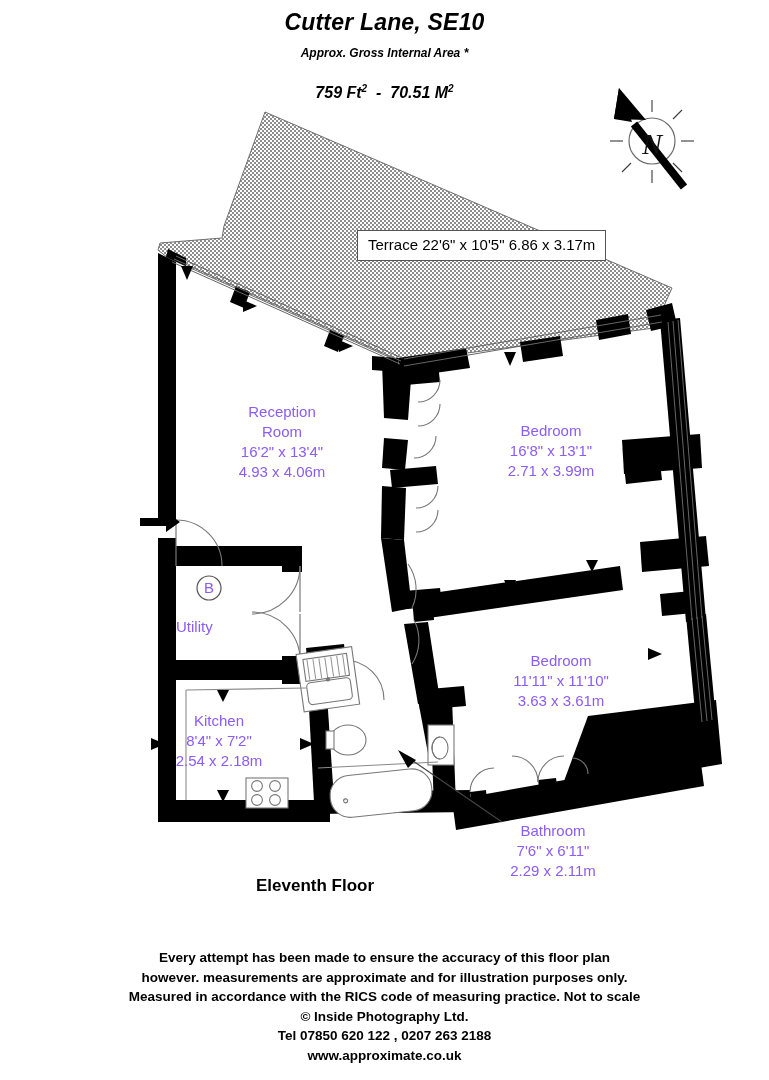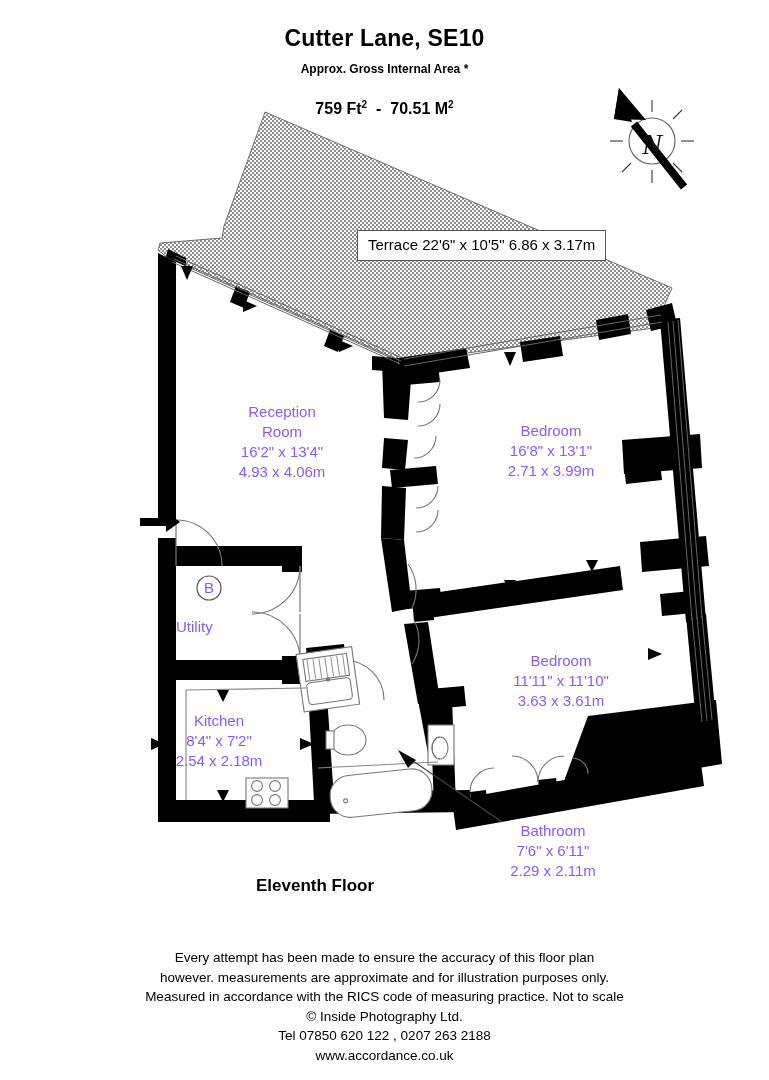--- a/index.html
+++ b/index.html
@@ -20,23 +20,24 @@
     position: relative;
     width: 769px;
     height: 1080px;
     background: #ffffff;
   }
 
   
   .header {
     position: absolute;
     left: 0;
-    top: 24px;
+    top: 8px;
     width: 769px;
     text-align: center;
+    font-style: italic;
   }
   .title {
     font-size: 23px;
     font-weight: bold;
     letter-spacing: 0.2px;
     line-height: 28px;
   }
   .subtitle {
     font-size: 12px;
     font-weight: bold;
@@ -97,21 +98,21 @@
     font-size: 17px;
     font-weight: bold;
   }
   .disclaimer {
     position: absolute;
     left: 0;
     top: 948px;
     width: 769px;
     text-align: center;
     font-size: 13.5px;
-    font-weight: normal;
+    font-weight: bold;
     line-height: 19.5px;
   }
   .disclaimer div { white-space: nowrap; }
 </style>
 </head>
 <body>
 
 <div id="page">
 
   <div class="header">
@@ -399,16 +400,16 @@
   </div>
 
   <div class="floorname">Eleventh Floor</div>
 
   <div class="disclaimer">
     <div>Every attempt has been made to ensure the accuracy of this floor plan</div>
     <div>however. measurements are approximate and for illustration purposes only.</div>
     <div>Measured in accordance with the RICS code of measuring practice. Not to scale</div>
     <div>© Inside Photography Ltd.</div>
     <div>Tel 07850 620 122 , 0207 263 2188</div>
-    <div>www.accordance.co.uk</div>
+    <div>www.approximate.co.uk</div>
   </div>
 
 </div>
 
 </body></html>

